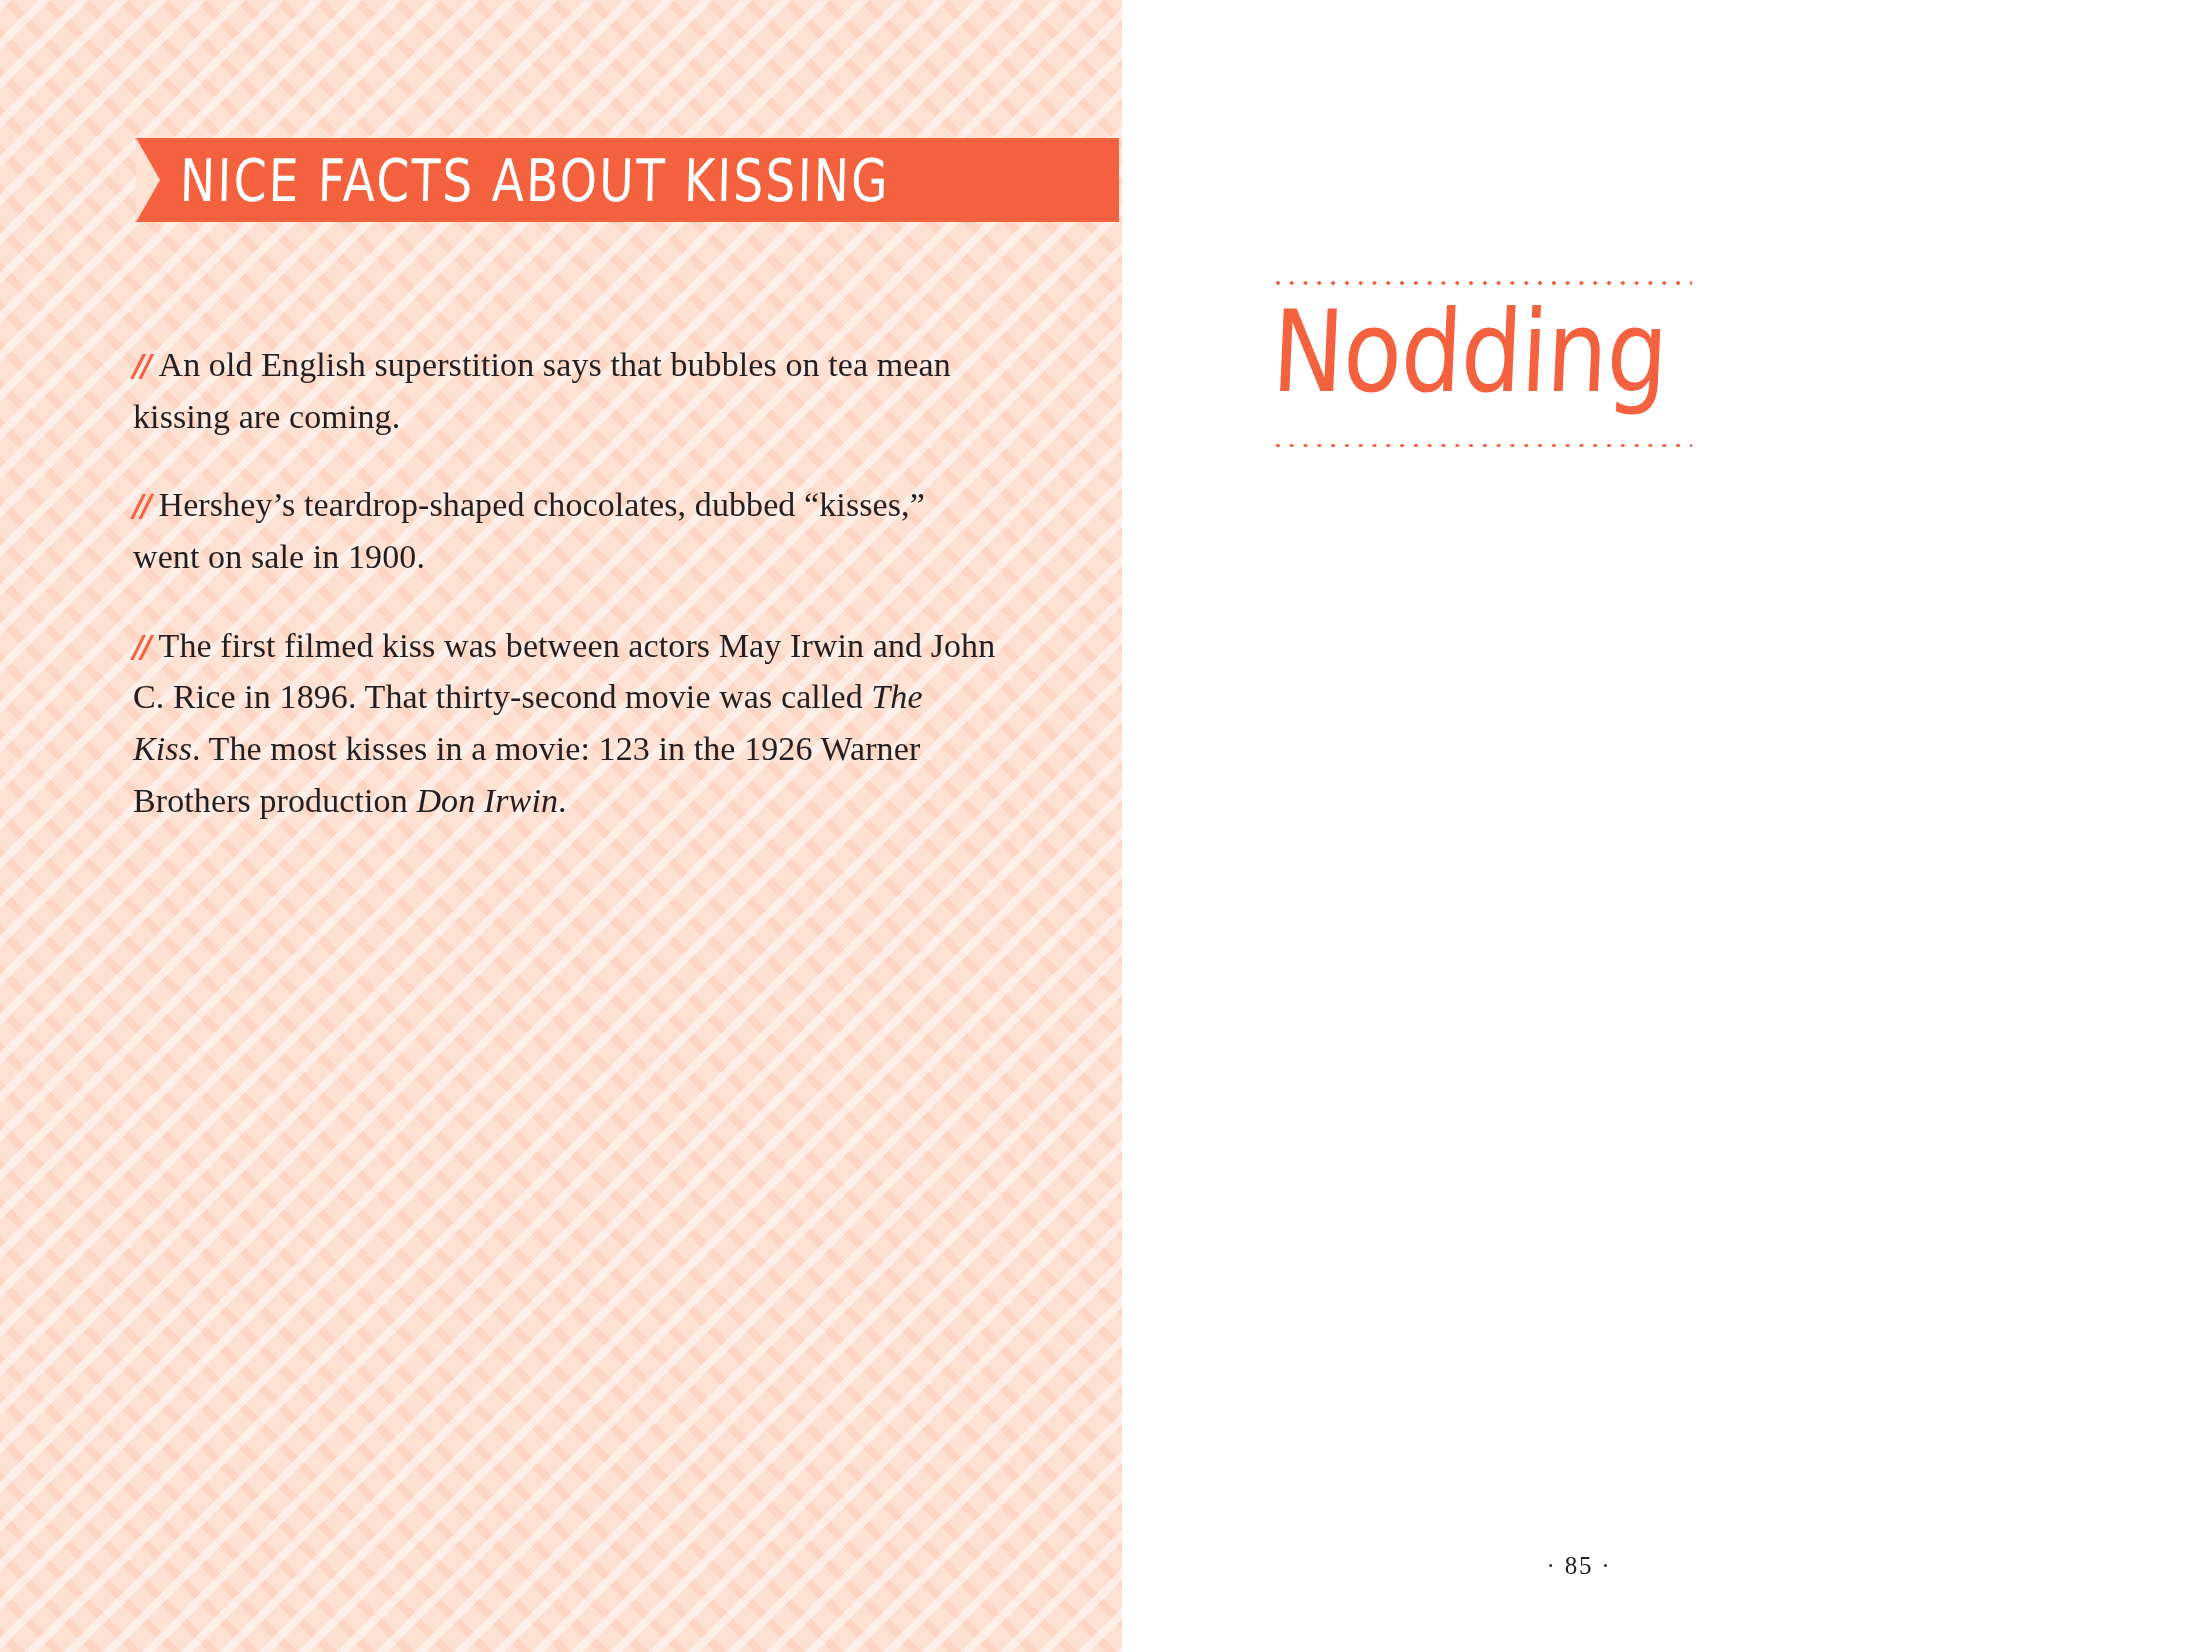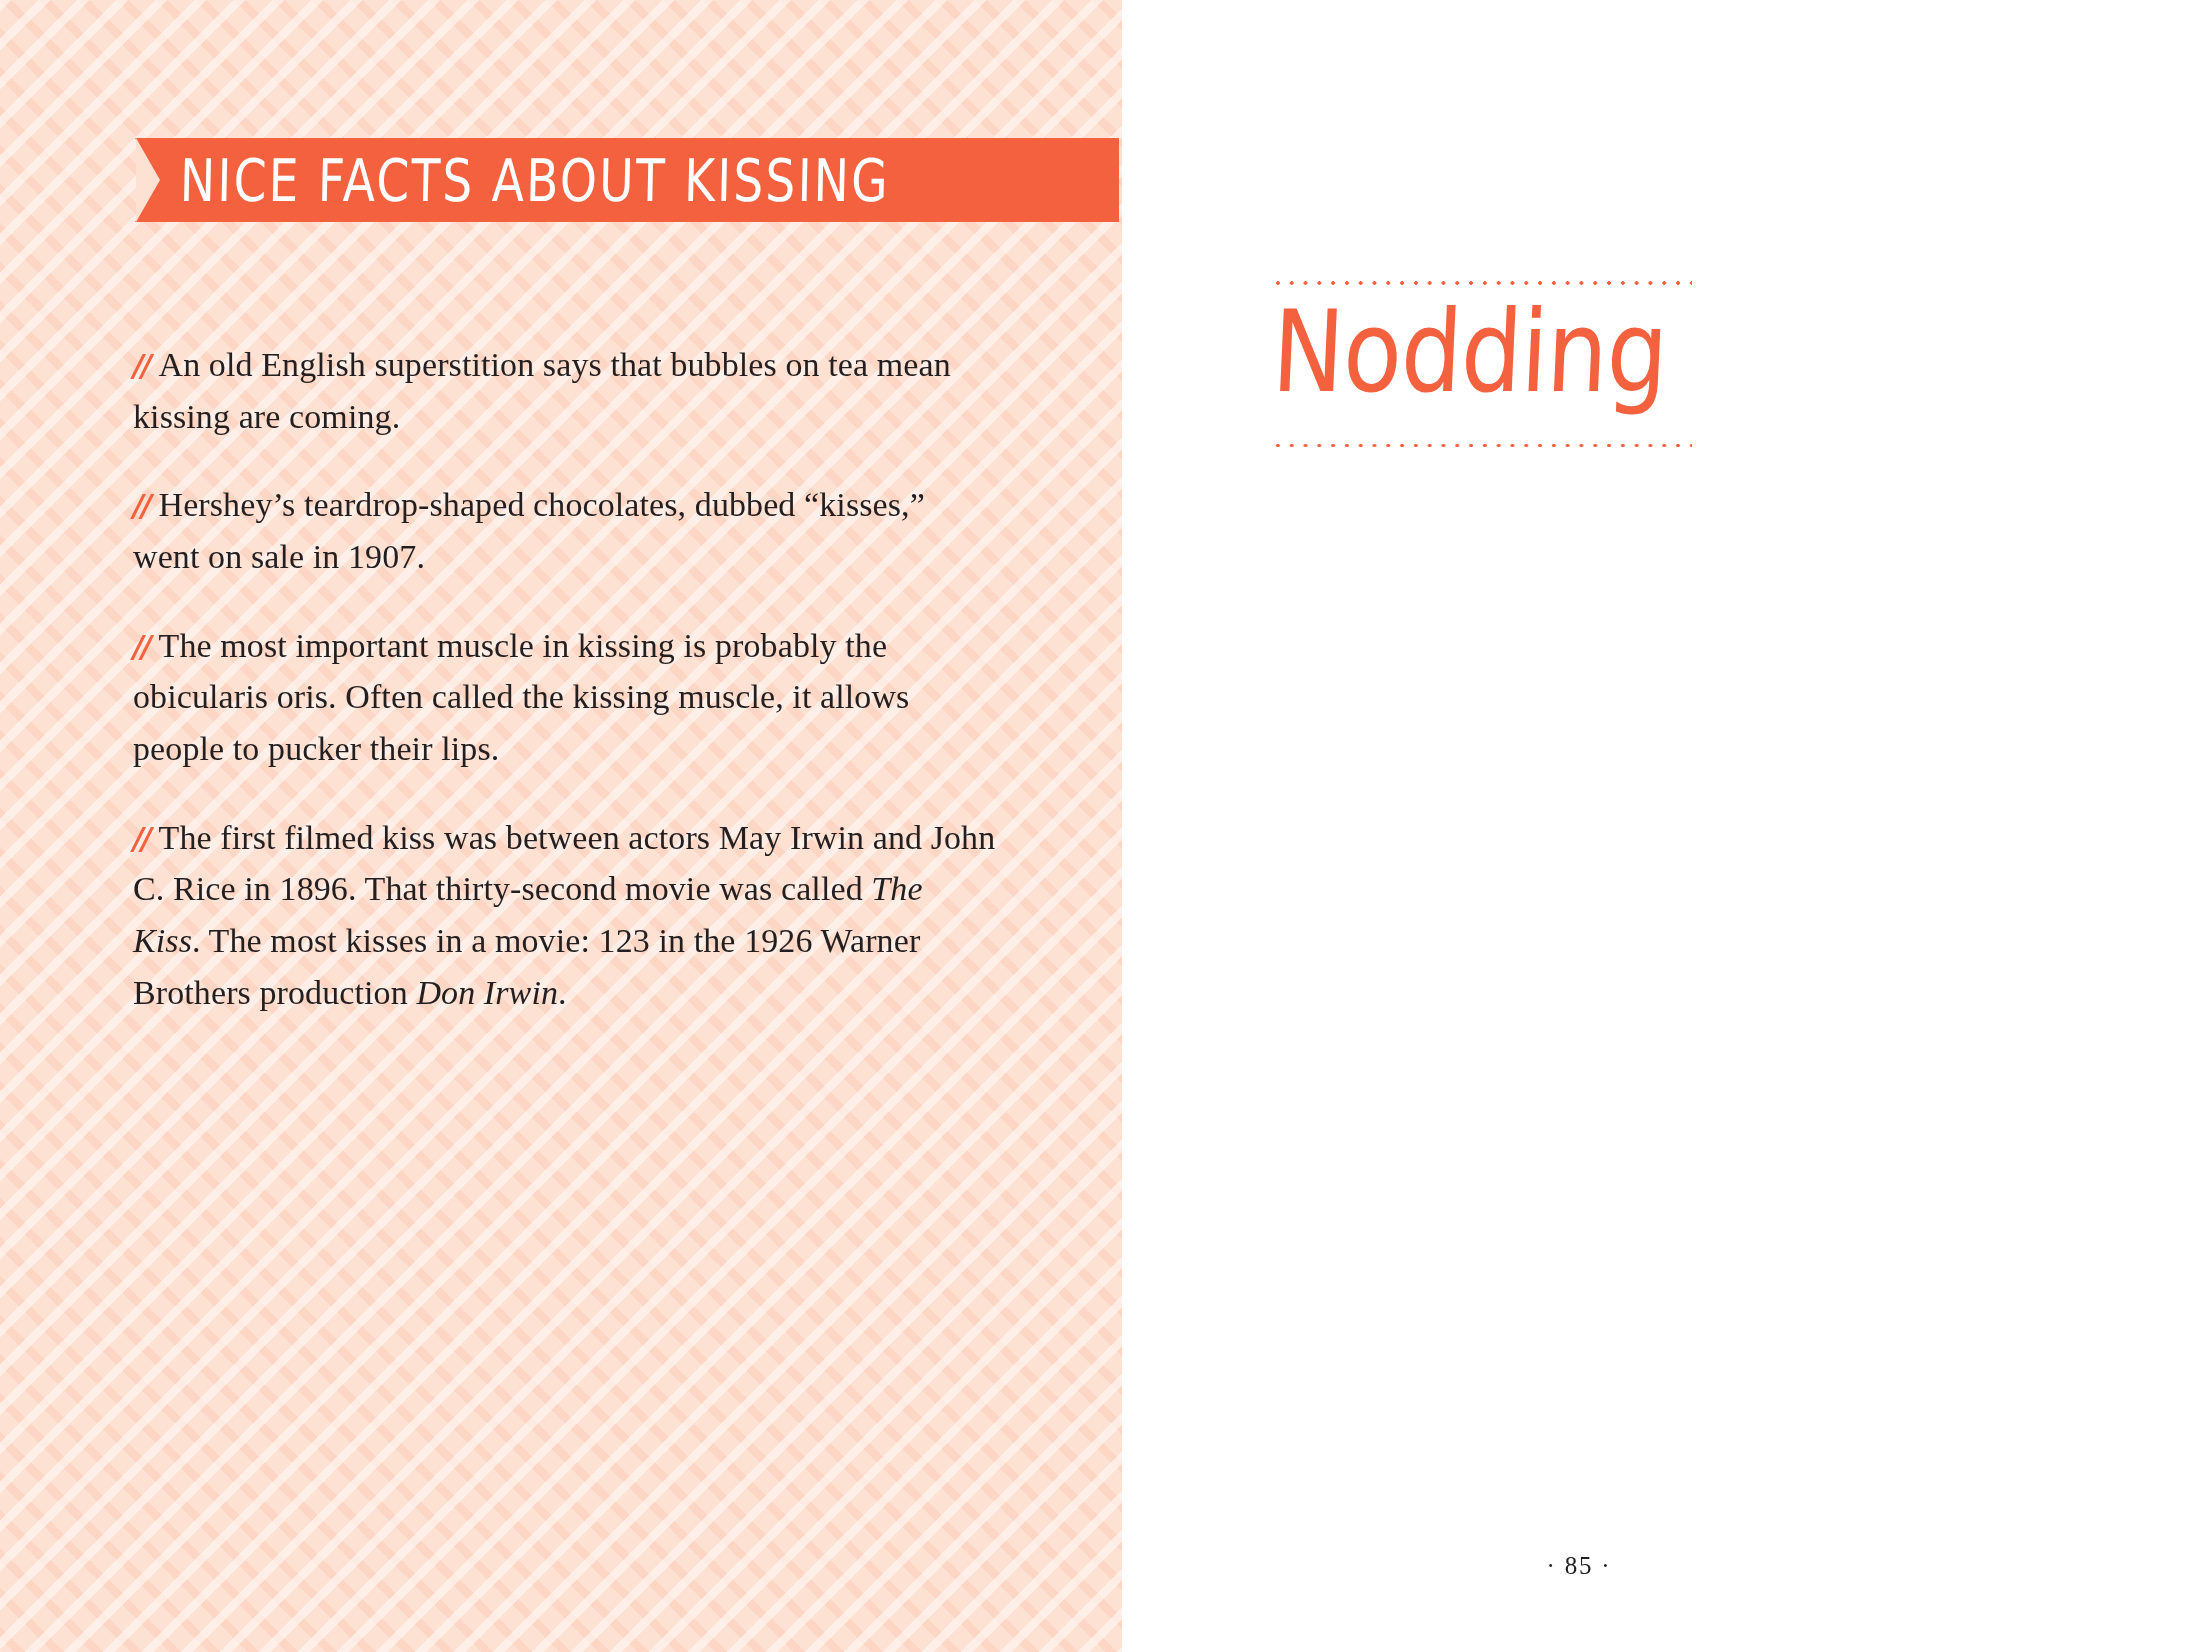--- a/index.html
+++ b/index.html
@@ -168,24 +168,21 @@
     <div class="header-banner">
       <div class="notch"></div>
       <div class="header-title">NICE FACTS ABOUT KISSING</div>
     </div>
 
     <div class="facts">
       <p class="fact">
         <span class="mark">//</span><span>An old English superstition says that bubbles on tea mean kissing are coming.</span>
       </p>
       <p class="fact">
-        <span class="mark">//</span><span>Hershey’s teardrop-shaped chocolates, dubbed “kisses,” went on sale in 1907.</span>
-      </p>
-      <p class="fact">
-        <span class="mark">//</span><span>The most important muscle in kissing is probably the obicularis oris. Often called the kissing muscle, it allows people to pucker their lips.</span>
+        <span class="mark">//</span><span>Hershey’s teardrop-shaped chocolates, dubbed “kisses,” went on sale in 1900.</span>
       </p>
       <p class="fact">
         <span class="mark">//</span><span>The first filmed kiss was between actors May Irwin and John C. Rice in 1896. That thirty-second movie was called </span><i>The Kiss</i><span>. The most kisses in a movie: 123 in the 1926 Warner Brothers production </span><i>Don Irwin</i><span>.</span>
       </p>
     </div>
   </div>
 
   <div class="page-right">
 
     <div class="nodding-block">

